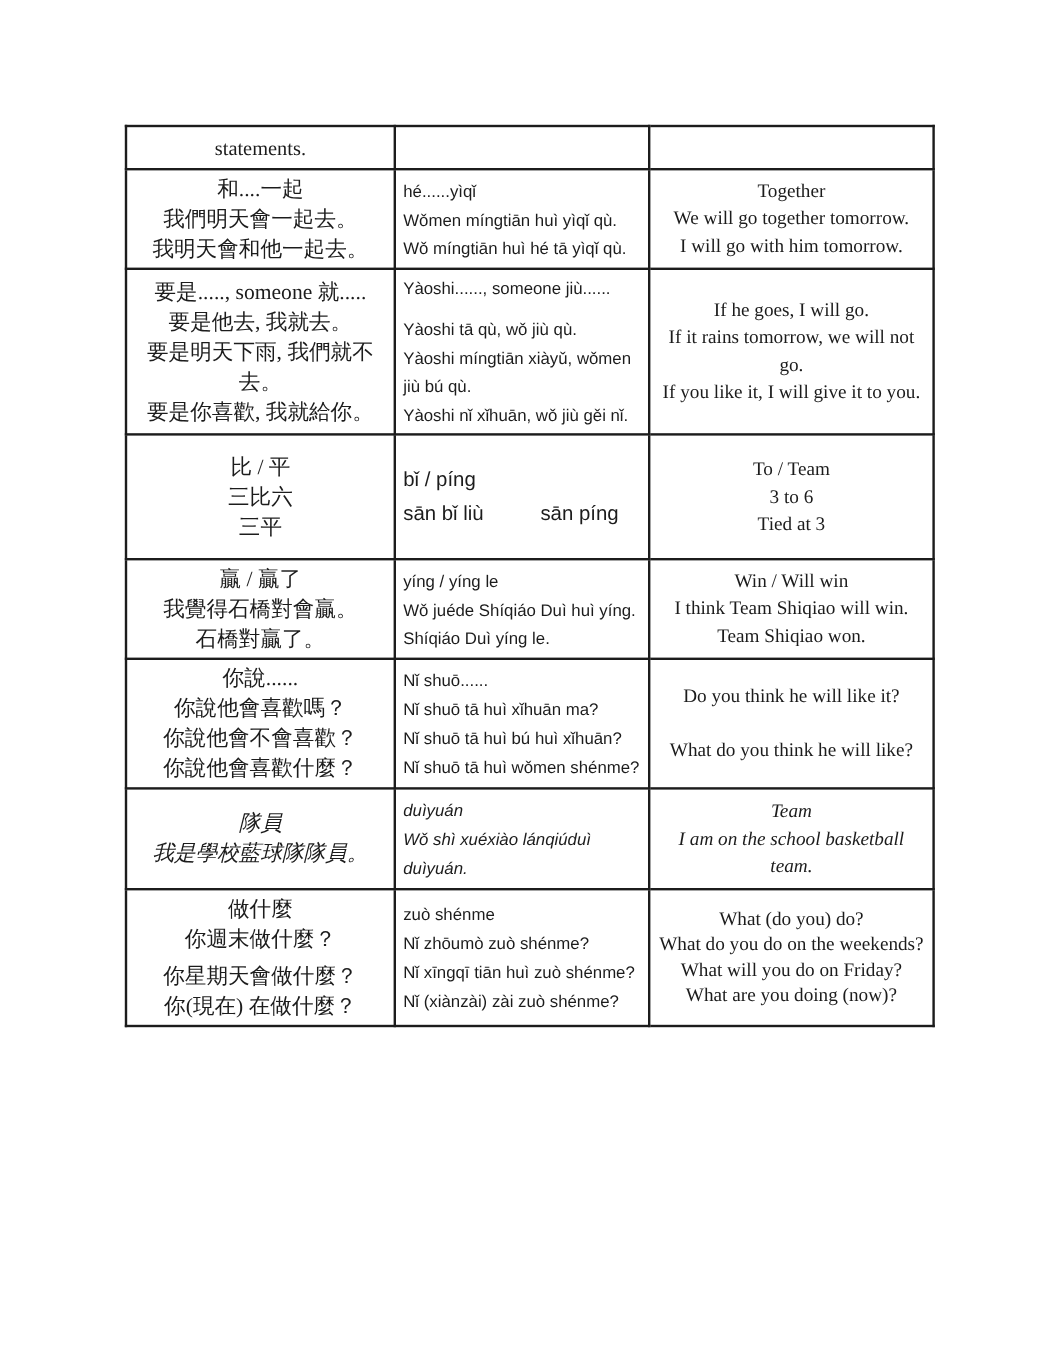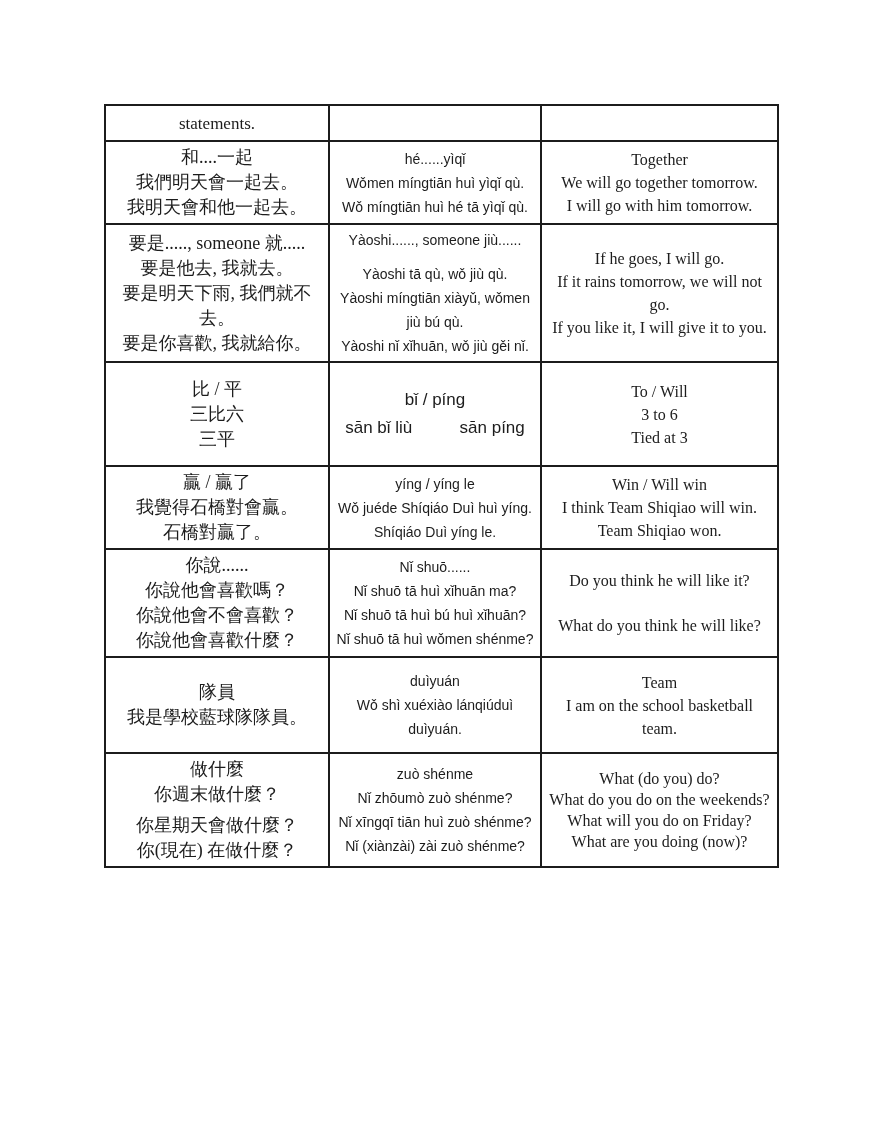--- a/index.html
+++ b/index.html
@@ -31,21 +31,21 @@
     padding: 3px 6px;
     overflow: hidden;
   }
   .chinese-cell {
     text-align: center;
     font-family: "Liberation Serif", serif;
     font-size: 18px;
     line-height: 25px;
   }
   .pinyin-cell {
-    text-align: center;
+    text-align: left;
     font-family: "Liberation Sans", sans-serif;
     font-size: 14px;
     line-height: 24px;
     padding-left: 13px;
   }
   .pinyin-cell .line { white-space: pre-wrap; }
   .english-cell {
     text-align: center;
     font-family: "Liberation Serif", serif;
     font-size: 16px;
@@ -54,21 +54,21 @@
   }
   .gap { height: 12px; }
 
   
   tr:nth-child(1) { height: 36px; }
   tr:nth-child(2) { height: 77px; }
   tr:nth-child(3) { height: 132px; }
   tr:nth-child(4) { height: 104px; }
   tr:nth-child(5) { height: 83px; }
   tr:nth-child(6) { height: 105px; }
-  tr:nth-child(7) { height: 96px; }
+  tr:nth-child(7) { height: 84px; font-style: italic; }
   tr:nth-child(8) { height: 109px; }
 
   
   tr:nth-child(1) .chinese-cell { font-size: 17px; }
   tr:nth-child(3) .pinyin-cell .gap { height: 10px; }
   tr:nth-child(4) .pinyin-cell { font-size: 17px; line-height: 28px; }
   tr:nth-child(6) .english-cell .gap { height: 22px; }
   tr:nth-child(8) .chinese-cell .gap { height: 6px; }
   tr:nth-child(8) .english-cell { line-height: 21px; }
 </style>
@@ -131,21 +131,21 @@
           <td class="chinese-cell">
             <div class="line">比 / 平</div>
             <div class="line">三比六</div>
             <div class="line">三平</div>
           </td>
           <td class="pinyin-cell">
             <div class="line">bǐ / píng</div>
             <div class="line">sān bǐ liù          sān píng</div>
           </td>
           <td class="english-cell">
-            <div class="line">To / Will</div>
+            <div class="line">To / Team</div>
             <div class="line">3 to 6</div>
             <div class="line">Tied at 3</div>
           </td>
         </tr>
         <tr>
           <td class="chinese-cell">
             <div class="line">贏 / 贏了</div>
             <div class="line">我覺得石橋對會贏。</div>
             <div class="line">石橋對贏了。</div>
           </td>

